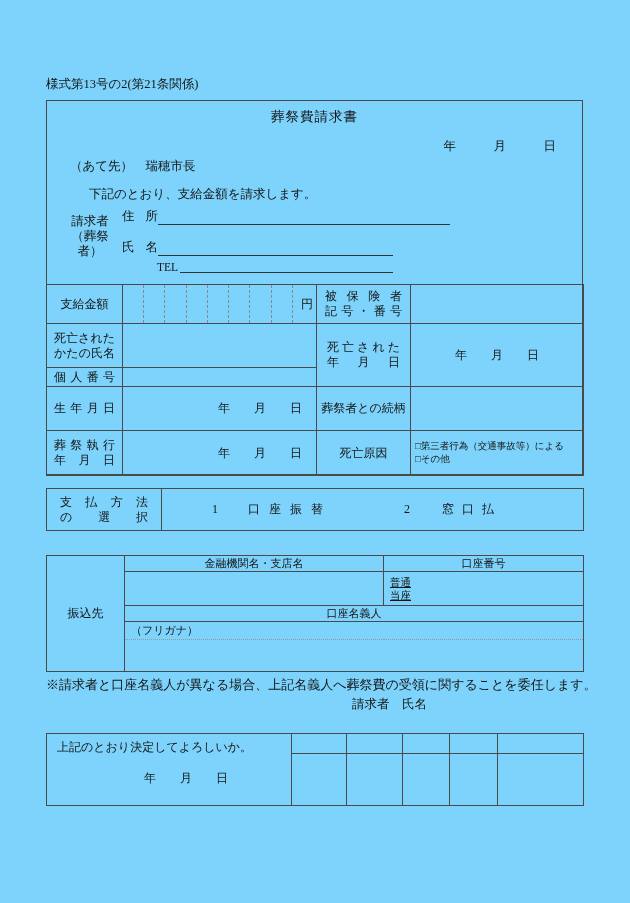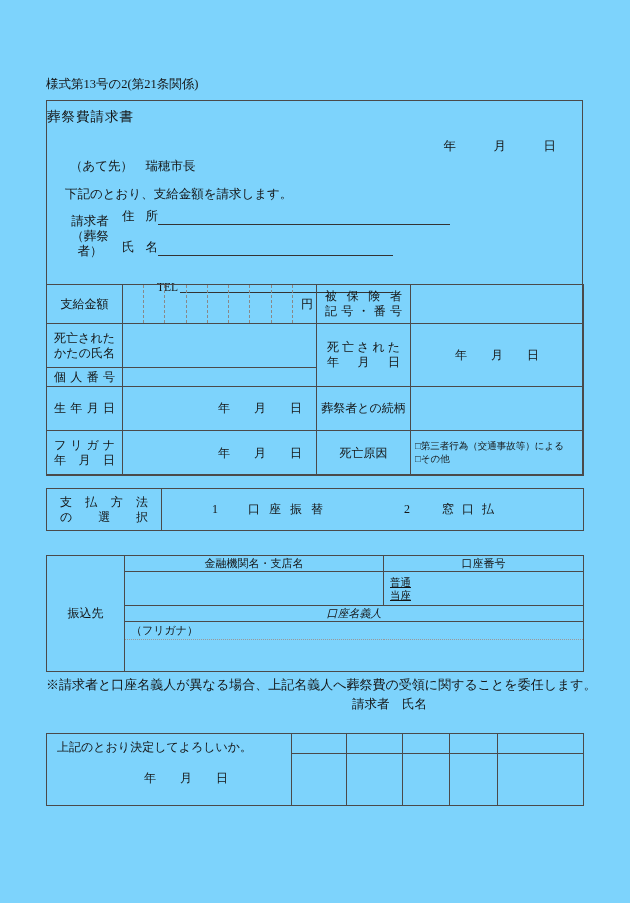--- a/index.html
+++ b/index.html
@@ -13,24 +13,24 @@
     margin:0 auto;
     font-size:12.5px;
   }
   .abs { position:absolute; }
 
   
   .main-box {
     position:absolute; left:46px; top:100px; width:537px; height:375px;
     border:1px solid #4a4a4a; box-sizing:border-box;
   }
-  .title { position:absolute; top:7px; left:0; width:100%; font-size:13.5px; letter-spacing:1px; }
+  .title { position:absolute; top:7px; left:0; width:100%; text-align:center; font-size:13.5px; letter-spacing:1px; }
   .date-line { position:absolute; top:37px; right:26px; font-size:12.5px; }
   .addressee { position:absolute; left:23px; top:57px; }
-  .intro { position:absolute; left:18px; top:85px; }
+  .intro { position:absolute; left:42px; top:85px; }
 
   .claimant-label { position:absolute; left:12px; top:113px; width:62px; text-align:center; line-height:15px; }
   .field { position:absolute; display:flex; align-items:flex-end; }
   .field .flabel { display:inline-block; text-align:justify; text-align-last:justify; }
   .fill-line { display:inline-block; border-bottom:1px solid #333; height:15px; }
 
   
   table { border-collapse:collapse; table-layout:fixed; }
   td { border:1px solid #4a4a4a; padding:0; font-size:12px; vertical-align:middle; overflow:hidden; }
   .jl { text-align:justify; text-align-last:justify; line-height:15px; }
@@ -94,21 +94,21 @@
     </div>
 
     <div class="field" style="left:75px; top:138px; width:272px;">
       <span class="flabel" style="width:36px;">氏名</span>
       <span class="fill-line" style="width:235px;"></span>
     </div>
     <div class="field" style="left:75px; top:107px; width:330px;">
       <span class="flabel" style="width:36px;">住所</span>
       <span class="fill-line" style="width:292px; margin-left:0;"></span>
     </div>
-    <div class="field" style="left:110px; top:176px; width:236px;">
+    <div class="field" style="left:110px; top:156px; width:236px;">
       <span style="width:23px; font-size:11.5px;">TEL</span>
       <span class="fill-line" style="width:213px;"></span>
     </div>
 
     <table class="main-table">
       <colgroup>
           <col style="width:76px">
           <col style="width:194px">
           <col style="width:94px">
           <col style="width:173px">
@@ -156,21 +156,21 @@
       <tr style="height:44px;">
         <td>
           <div class="jl pad7">生年月日</div>
         </td>
         <td class="date-right">年　　月　　日</td>
         <td class="ctr">葬祭者との続柄</td>
         <td></td>
       </tr>
       <tr style="height:45px;">
         <td>
-          <div class="jl pad7">フリガナ</div>
+          <div class="jl pad7">葬祭執行</div>
           <div class="jl pad7">年月日</div>
         </td>
         <td class="date-right">年　　月　　日</td>
         <td class="ctr">死亡原因</td>
         <td>
           <div class="cause-opts">□第三者行為（交通事故等）による</div>
           <div class="cause-opts">□その他</div>
         </td>
       </tr>
     </tbody>
@@ -212,21 +212,21 @@
       <td class="hdr">金融機関名・支店名</td>
       <td class="hdr">口座番号</td>
     </tr>
     <tr style="height:34px;">
       <td></td>
       <td>
         <div class="acct-types">普通</div>
         <div class="acct-types">当座</div>
       </td>
     </tr>
-    <tr style="height:15px;font-style:italic;">
+    <tr style="height:15px;">
       <td colspan="2" class="hdr">口座名義人</td>
     </tr>
     <tr style="height:18px;">
       <td colspan="2" class="furigana-cell">（フリガナ）</td>
     </tr>
     <tr style="height:32px;" class="name-row">
       <td colspan="2"></td>
     </tr>
   </tbody>
     </table>

